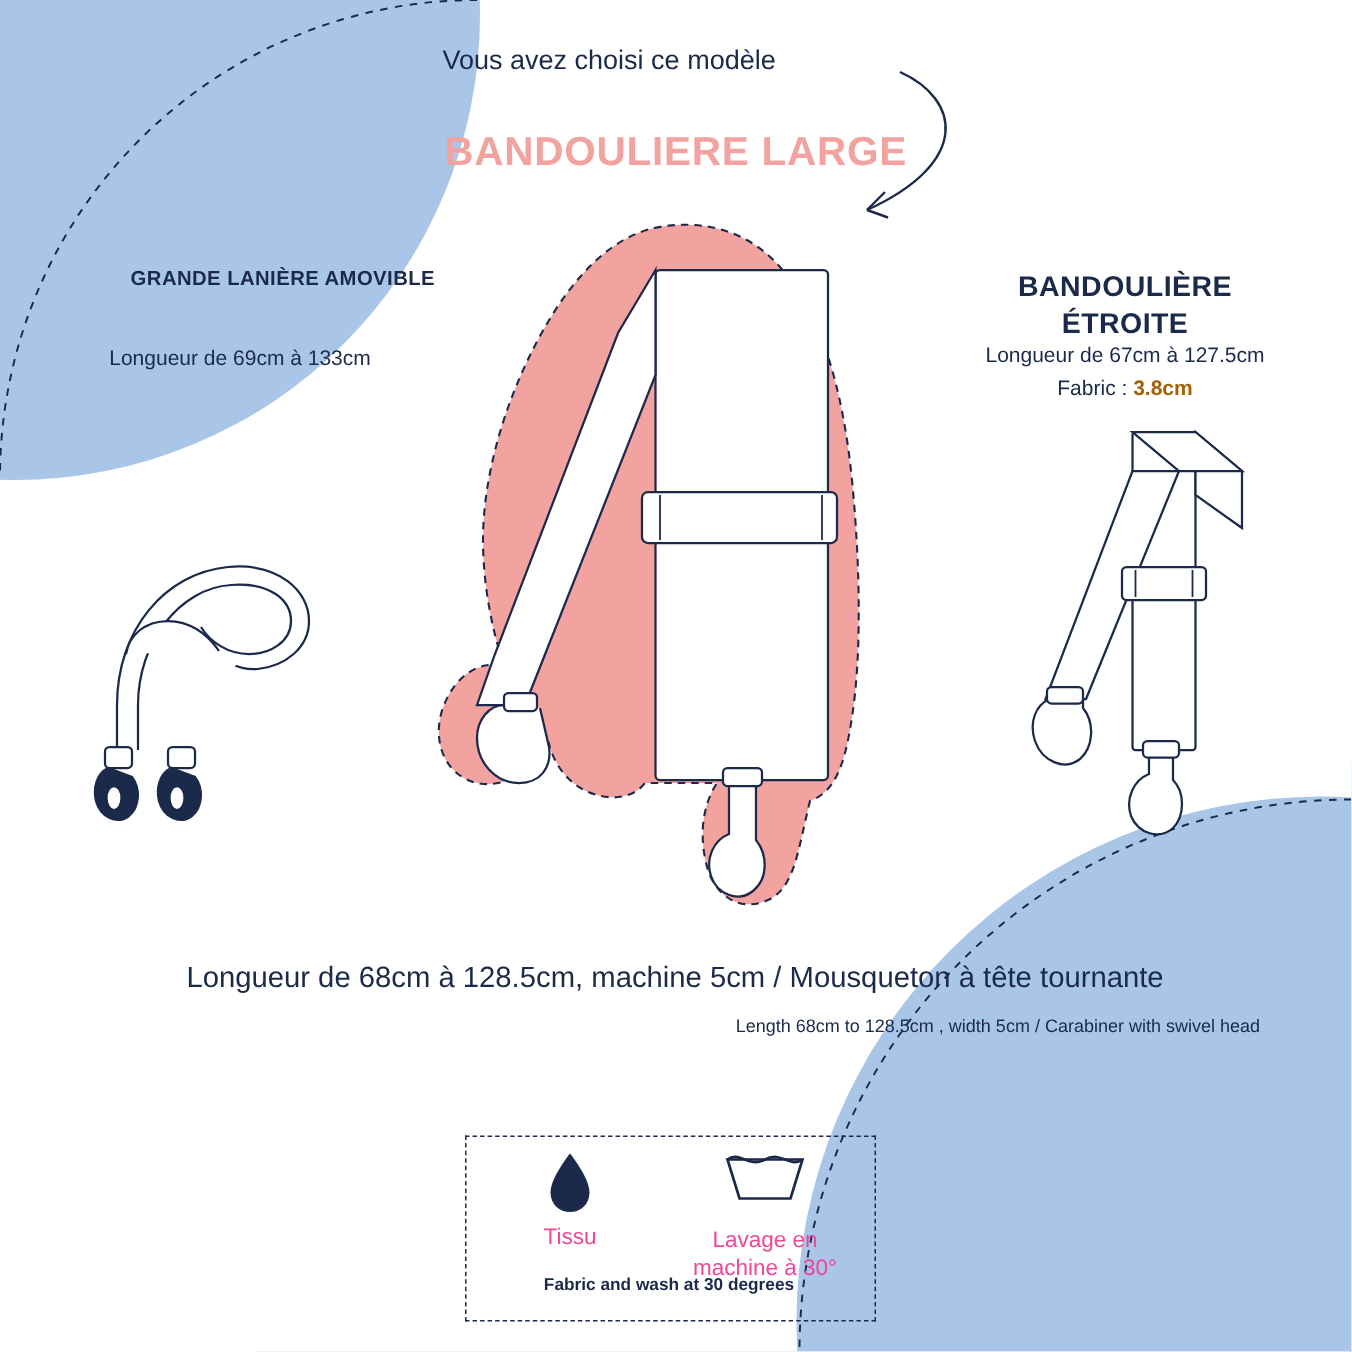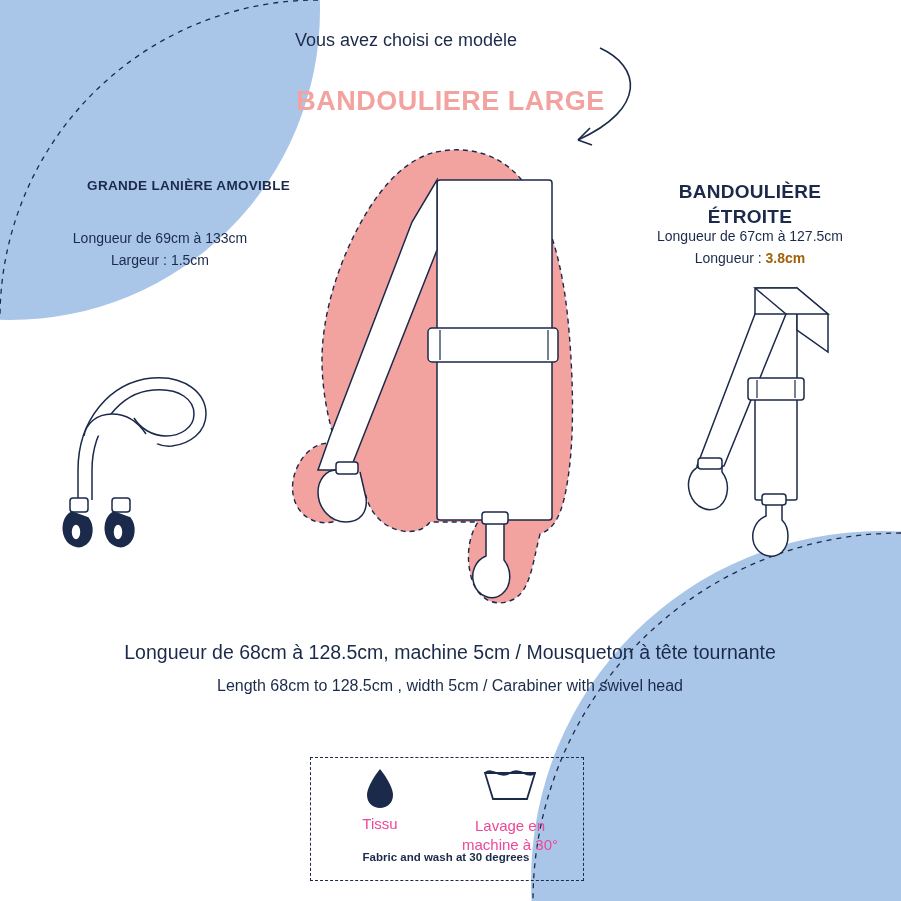--- a/index.html
+++ b/index.html
@@ -107,22 +107,22 @@
     width: 780px;
     text-align: center;
     font-size: 19.5px;
     color: #1b2a4a;
   }
   .bottom-en {
     position: absolute;
     left: 60px;
     top: 677px;
     width: 780px;
-    text-align: center;
-    font-size: 16px;
+    text-align: right;
+    font-size: 12px;
     color: #1b2a4a;
   }
   
   .care-box {
     position: absolute;
     left: 310px;
     top: 757px;
     width: 272px;
     height: 122px;
     border: 1.4px dashed #1b2a4a;
@@ -182,31 +182,30 @@
   <div class="title-main">BANDOULIERE LARGE</div>
 
   <svg class="svg-layer" width="901" height="901" viewBox="0 0 901 901">
     <path d="M 600 48 C 640 66 648 108 578 140" fill="none" stroke="#1b2a4a" stroke-width="1.6"></path>
     <path d="M 578 140 L 590 128 M 578 140 L 592 145" fill="none" stroke="#1b2a4a" stroke-width="1.6"></path>
   </svg>
 
   <div class="left-heading">GRANDE LANIÈRE AMOVIBLE</div>
   <div class="left-sub">
     <div>Longueur de 69cm à 133cm</div>
-    <div>Largeur : 1.5cm</div>
   </div>
 
   <div class="right-heading">
     <div>BANDOULIÈRE</div>
     <div>ÉTROITE</div>
   </div>
   <div class="right-sub">
     <div>Longueur de 67cm à 127.5cm</div>
     <div>
-      <span>Longueur : </span><span class="accent">3.8cm</span>
+      <span>Fabric : </span><span class="accent">3.8cm</span>
     </div>
   </div>
 
   <svg class="svg-layer" width="901" height="901" viewBox="0 0 901 901">
 
     <g>
       <path d="M 436 152
                C 470 145 500 155 520 178
                C 548 210 562 260 568 320
                C 574 382 574 440 568 478

